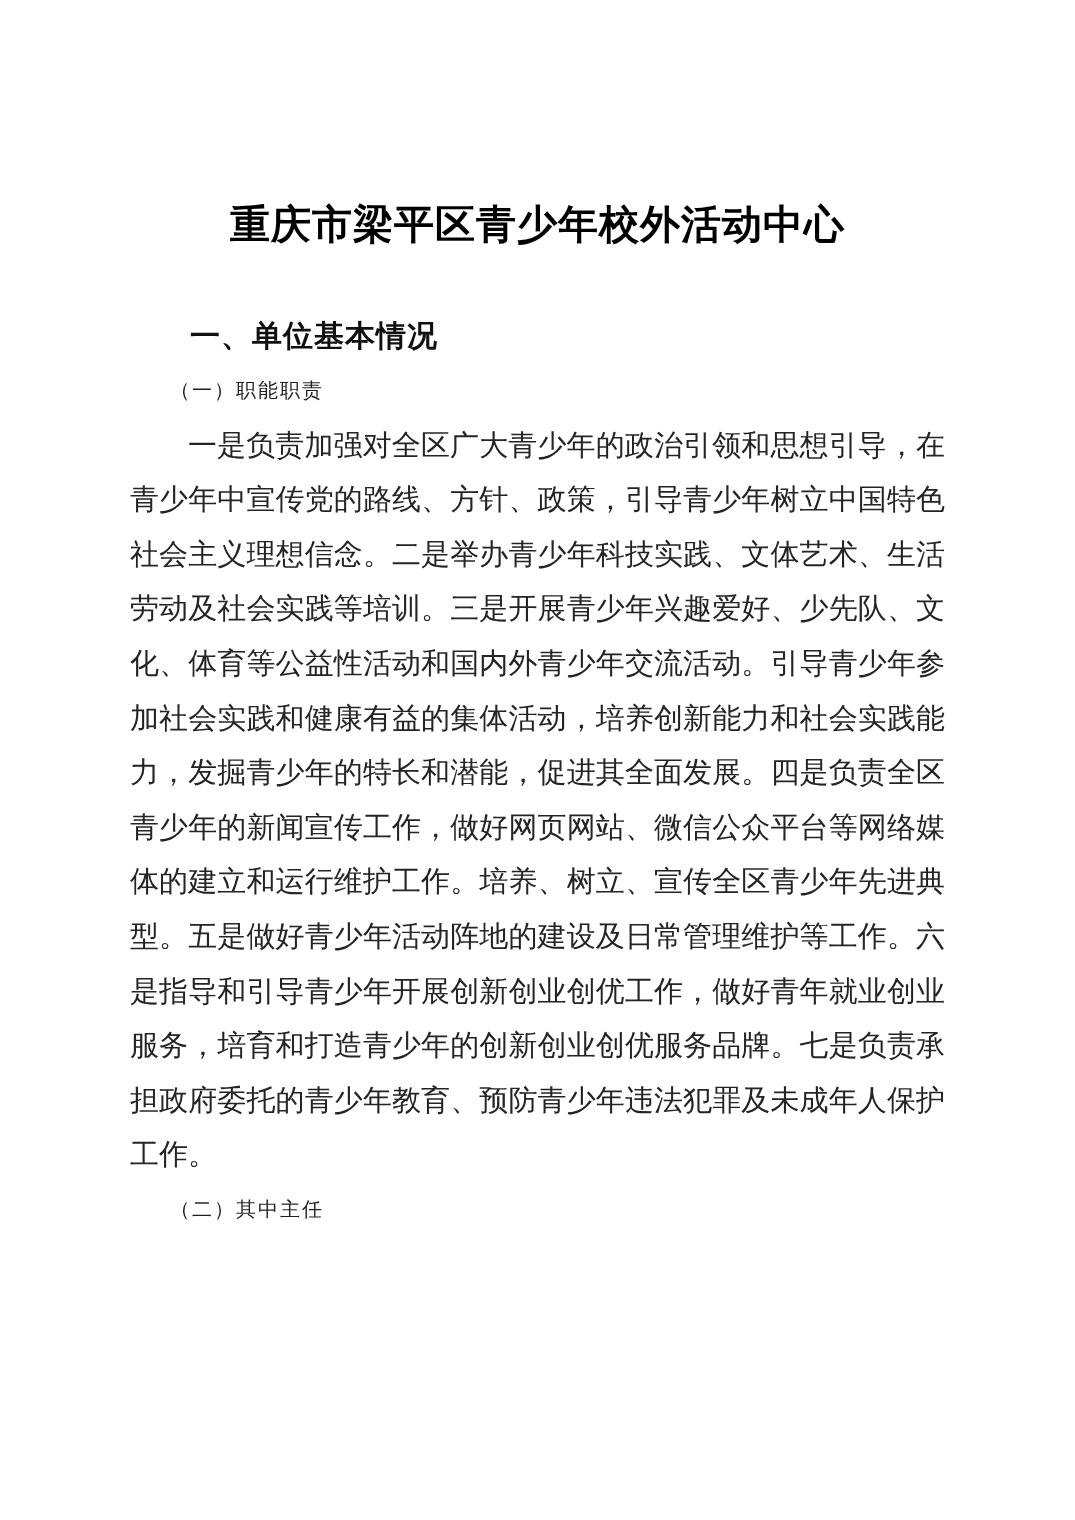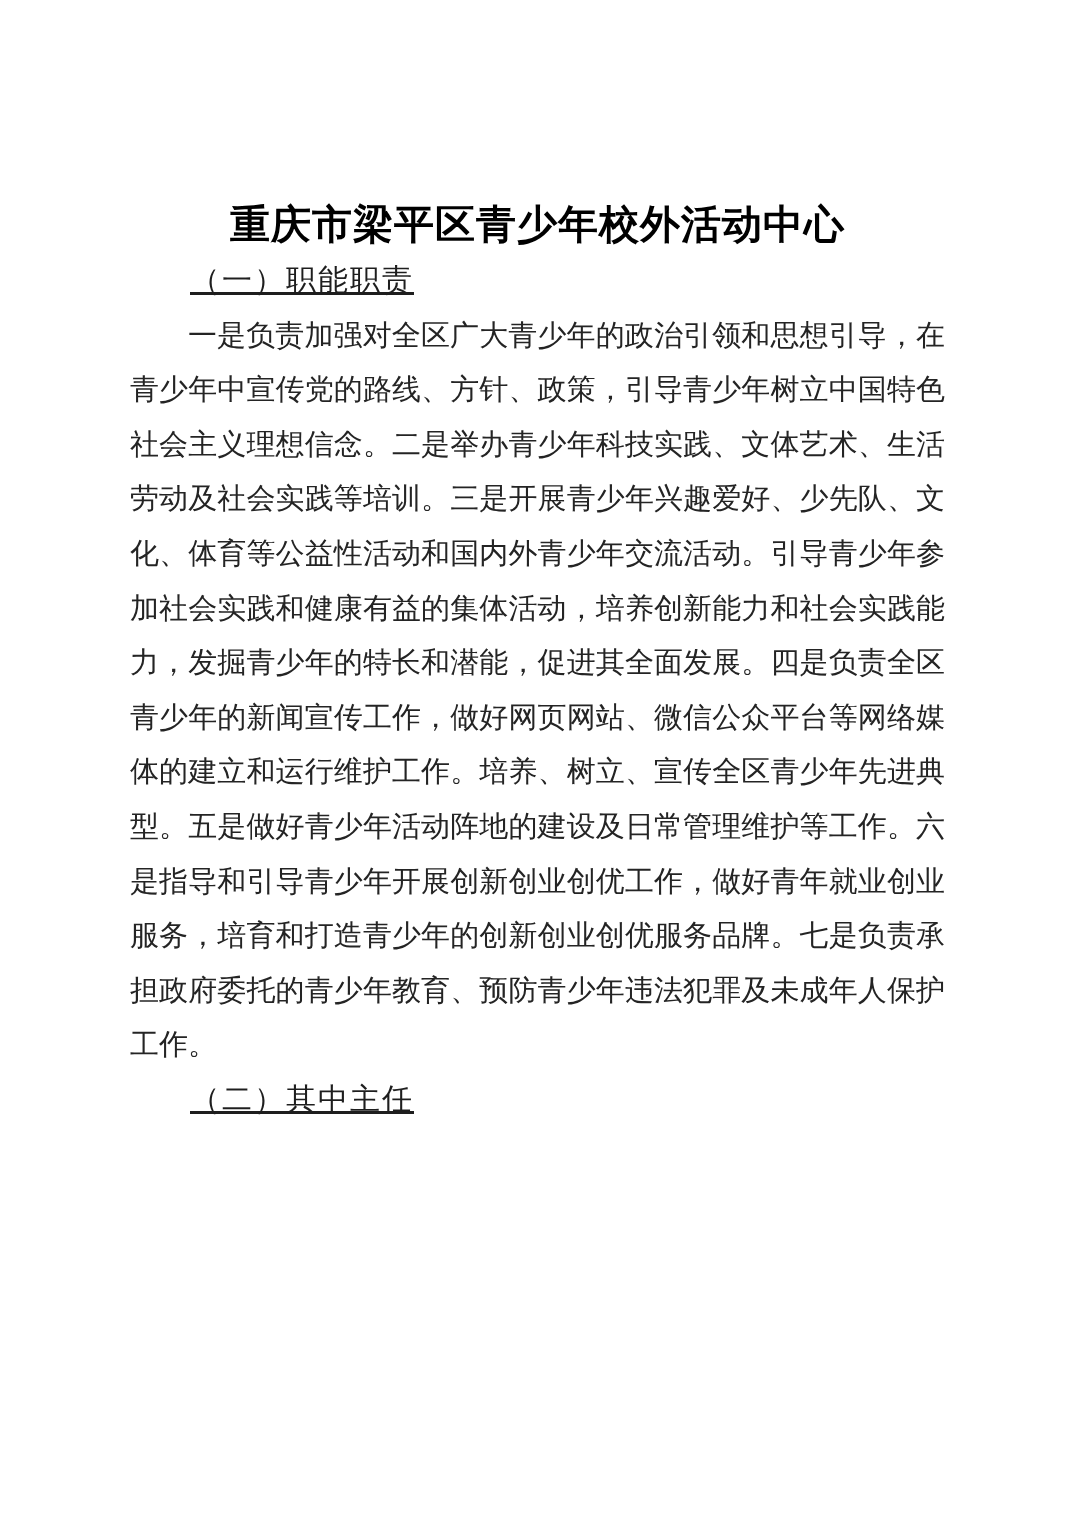--- a/index.html
+++ b/index.html
@@ -38,26 +38,25 @@
     font-weight: bold;
     font-size: 30px;
     line-height: 55px;
     text-indent: 2em;
     letter-spacing: 1px;
     color: #101010;
   }
   .subsection-heading {
     font-family: "Liberation Serif", "DejaVu Serif", serif;
     font-weight: normal;
-    font-size: 30px;
+    font-size: 20px;
     line-height: 54.6px;
     text-indent: 2em;
     letter-spacing: 2px;
     color: #1e1e1e;
-    text-decoration: underline;
   }
   .body-paragraph {
     margin: 0;
     font-family: Liberation Serif, serif;
     font-weight: normal;
     font-size: 29px;
     line-height: 54.6px;
     text-indent: 2em;
     text-align: justify;
     text-justify: inter-character;
@@ -78,20 +77,21 @@
 </head>
 <body>
 
 <div class="page">
   <div class="content">
 
     <div class="doc-title">
       <div>重庆市梁平区青少年校外活动中心</div>
     </div>
 
+    <div class="section-heading">一、单位基本情况</div>
 
     <div class="subsection-heading">（一）职能职责</div>
 
     <p class="body-paragraph">一是负责加强对全区广大青少年的政治引领和思想引导，在青少年中宣传党的路线、方针、政策，引导青少年树立中国特色社会主义理想信念。二是举办青少年科技实践、文体艺术、生活劳动及社会实践等培训。三是开展青少年兴趣爱好、少先队、文化、体育等公益性活动和国内外青少年交流活动。引导青少年参加社会实践和健康有益的集体活动，培养创新能力和社会实践能力，发掘青少年的特长和潜能，促进其全面发展。四是负责全区青少年的新闻宣传工作，做好网页网站、微信公众平台等网络媒体的建立和运行维护工作。培养、树立、宣传全区青少年先进典型。五是做好青少年活动阵地的建设及日常管理维护等工作。六是指导和引导青少年开展创新创业创优工作，做好青年就业创业服务，培育和打造青少年的创新创业创优服务品牌。七是负责承担政府委托的青少年教育、预防青少年违法犯罪及未成年人保护工作。</p>
 
     <div class="subsection-heading">（二）其中主任</div>
 
 
   </div>
 

